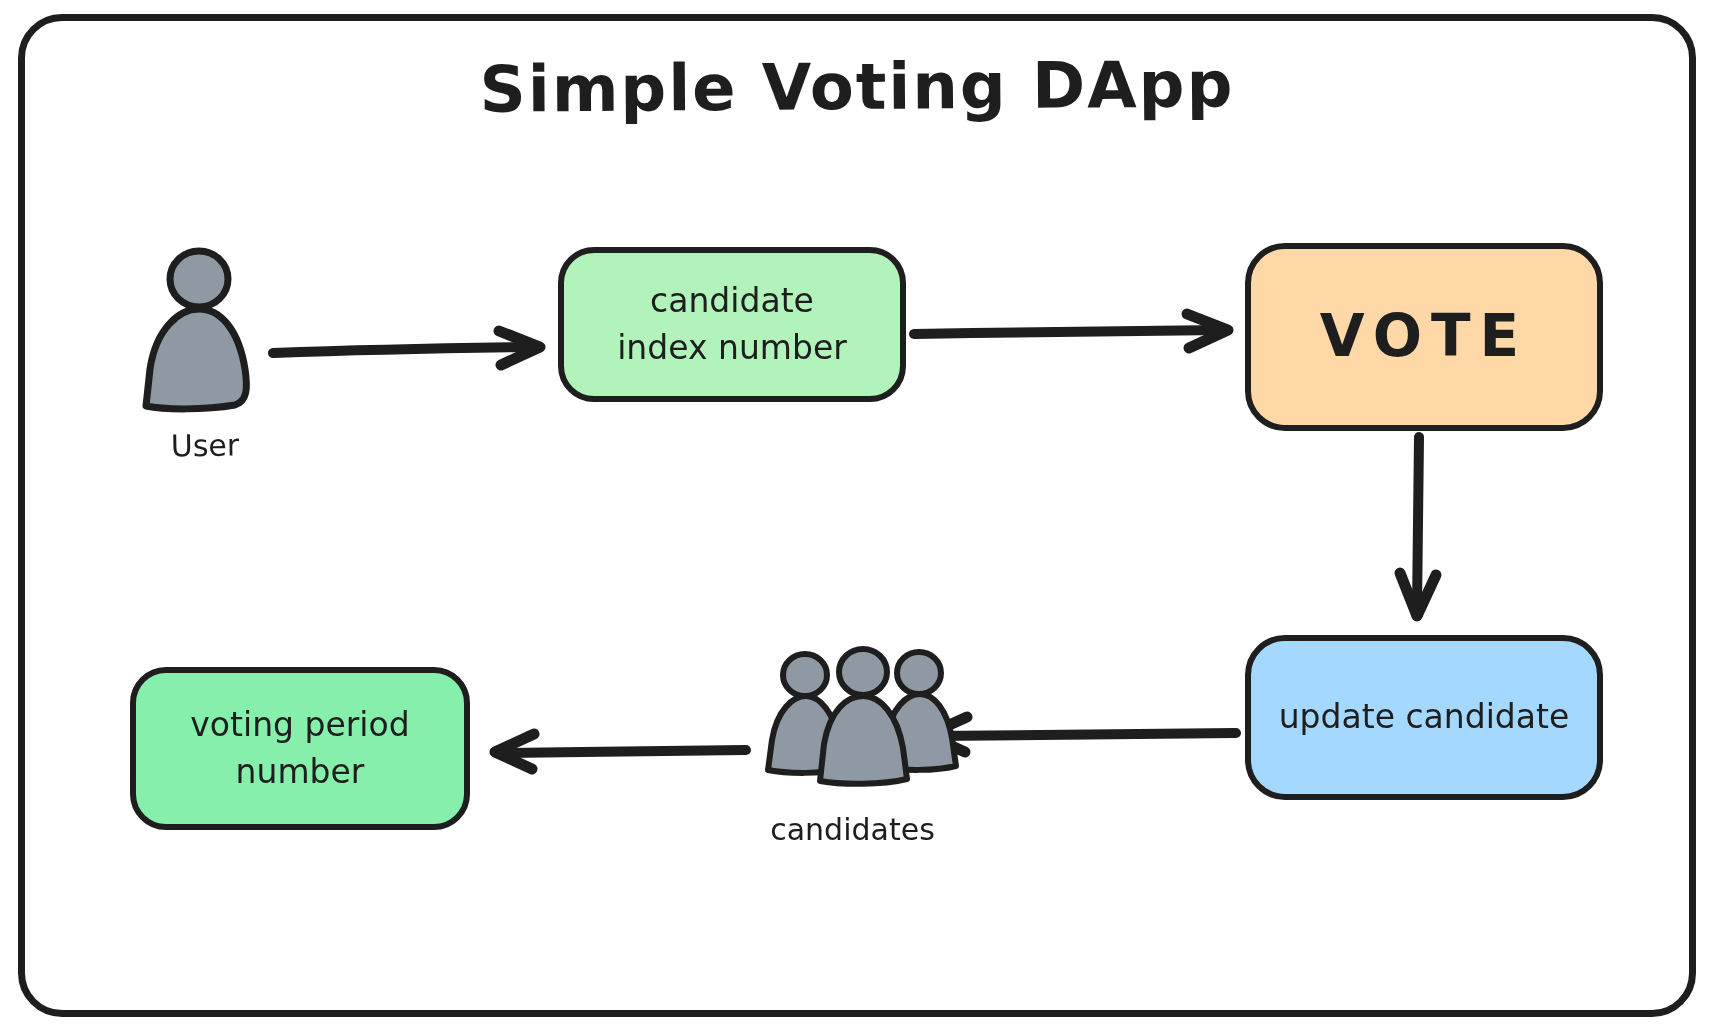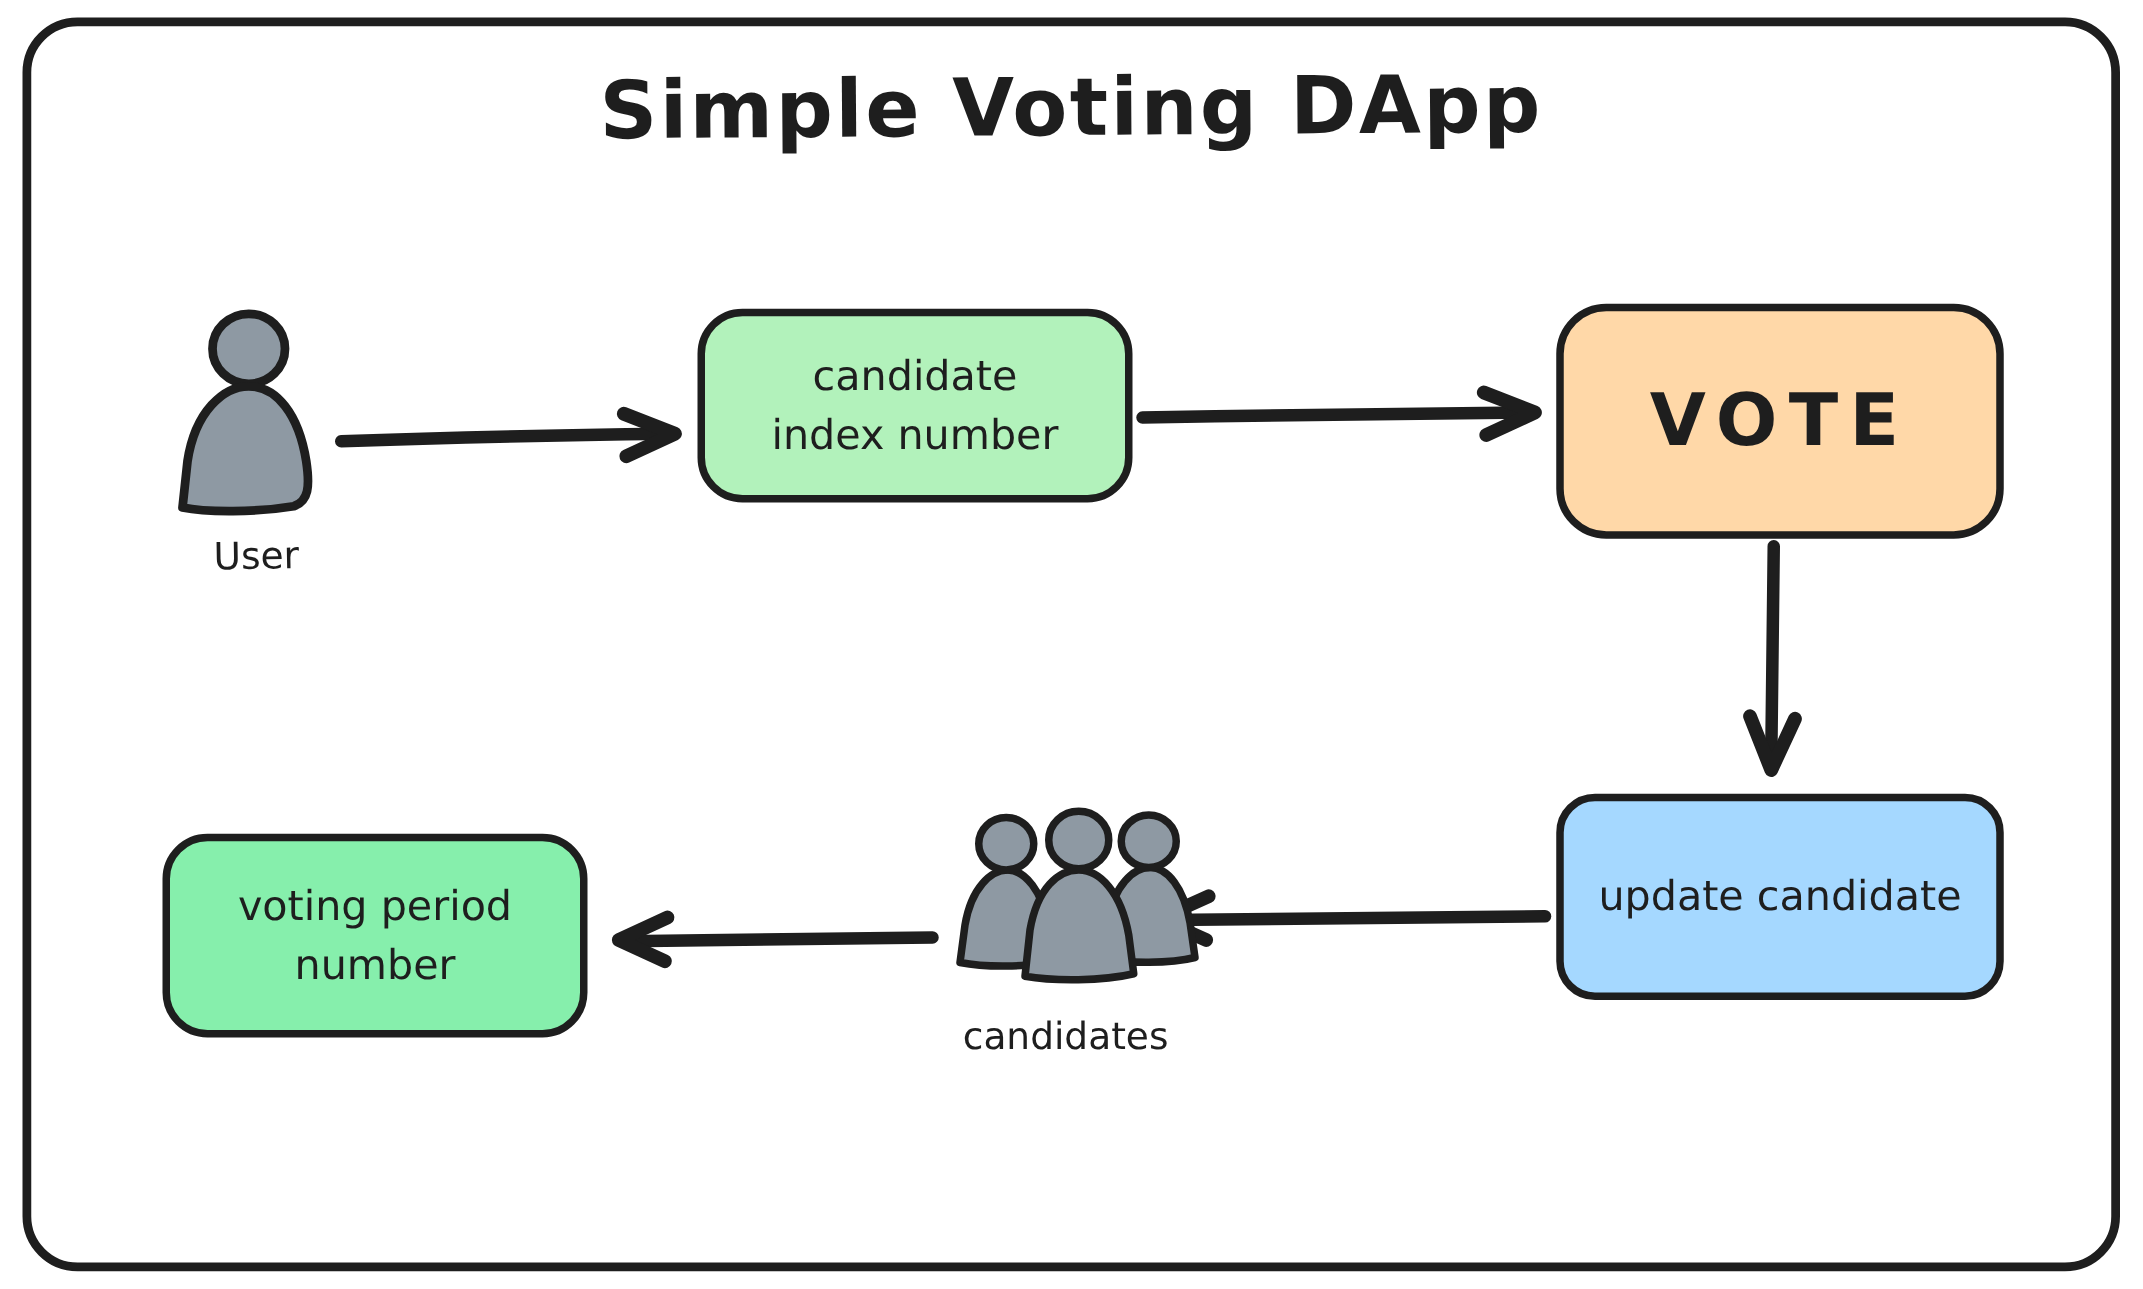--- a/index.html
+++ b/index.html
@@ -72,21 +72,21 @@
   <div class="vote-text">VOTE</div>
 </div>
 
 <div class="arrow" style="left:1395px;top:432px;width:46px;height:196px;">
   <svg width="46" height="196" viewBox="0 0 46 196">
     <path d="M24,5 C23,70 23,130 22,176" stroke="#1e1e1e" stroke-width="10" fill="none" stroke-linecap="round"></path>
     <path d="M5,141 L22,184 L41,143" stroke="#1e1e1e" stroke-width="11" fill="none" stroke-linecap="round" stroke-linejoin="round"></path>
   </svg>
 </div>
 
-<div class="node" id="node-update-count" style="background-color: rgb(165, 216, 255); border-radius: 31px;">
+<div class="node" id="node-update-count" style="background-color: rgb(165, 216, 255);">
   <div class="ln">update candidate</div>
 </div>
 
 <div class="arrow" style="left:920px;top:712px;width:320px;height:44px;">
   <svg width="320" height="44" viewBox="0 0 320 44">
     <path d="M316,21 C210,22 110,23 14,24" stroke="#1e1e1e" stroke-width="10" fill="none" stroke-linecap="round"></path>
     <path d="M47,5 L7,23 L45,40" stroke="#1e1e1e" stroke-width="11" fill="none" stroke-linecap="round" stroke-linejoin="round"></path>
   </svg>
 </div>
 

